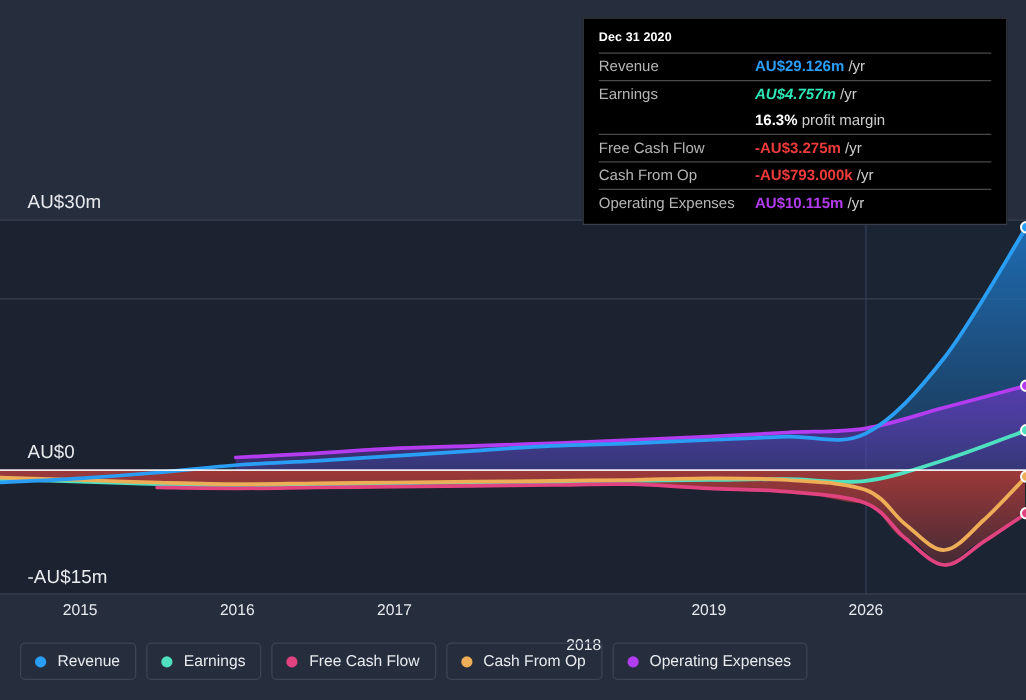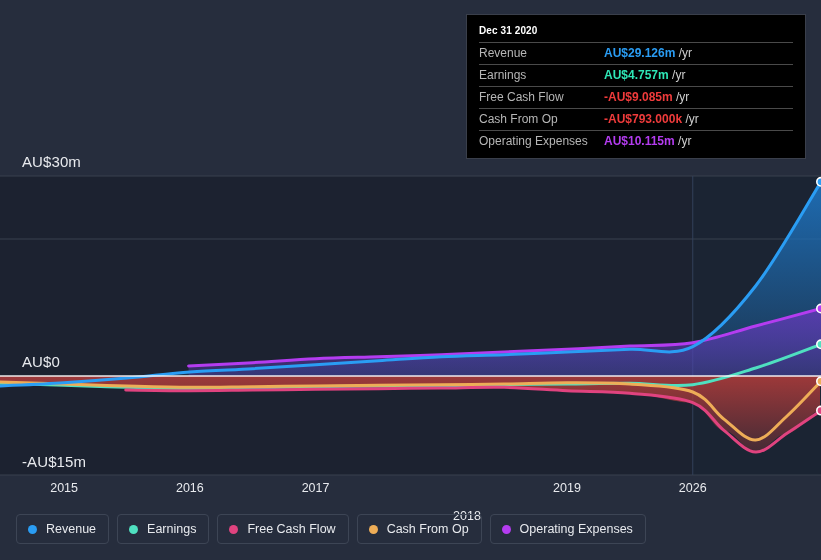--- a/index.html
+++ b/index.html
@@ -193,25 +193,29 @@
   <div class="tooltip">
     <div class="tt-title">Dec 31 2020</div>
     <table class="tt-table">
       <tbody id="tt-body">
           <tr>
             <td class="tt-key">Revenue</td>
             <td class="tt-val"><span class="tt-num" style="color: rgb(42, 157, 244);">AU$29.126m</span><span class="tt-unit"> /yr</span></td>
           </tr>
           <tr>
             <td class="tt-key">Earnings</td>
-            <td class="tt-val"><span class="tt-num" style="color: rgb(46, 230, 182);">AU$4.757m</span><span class="tt-unit"> /yr</span></td>
+            <td class="tt-val"><span class="tt-num" style="color: rgb(46, 230, 182); font-style: italic;">AU$4.757m</span><span class="tt-unit"> /yr</span></td>
+          </tr>
+          <tr class="no-rule">
+            <td class="tt-key"></td>
+            <td class="tt-val"><span class="tt-num" style="color: rgb(255, 255, 255);">16.3%</span><span class="tt-unit"> profit margin</span></td>
           </tr>
           <tr>
             <td class="tt-key">Free Cash Flow</td>
-            <td class="tt-val"><span class="tt-num" style="color: rgb(239, 59, 59);">-AU$9.085m</span><span class="tt-unit"> /yr</span></td>
+            <td class="tt-val"><span class="tt-num" style="color: rgb(239, 59, 59);">-AU$3.275m</span><span class="tt-unit"> /yr</span></td>
           </tr>
           <tr>
             <td class="tt-key">Cash From Op</td>
             <td class="tt-val"><span class="tt-num" style="color: rgb(239, 59, 59);">-AU$793.000k</span><span class="tt-unit"> /yr</span></td>
           </tr>
           <tr>
             <td class="tt-key">Operating Expenses</td>
             <td class="tt-val"><span class="tt-num" style="color: rgb(180, 60, 240);">AU$10.115m</span><span class="tt-unit"> /yr</span></td>
           </tr>
         </tbody>

